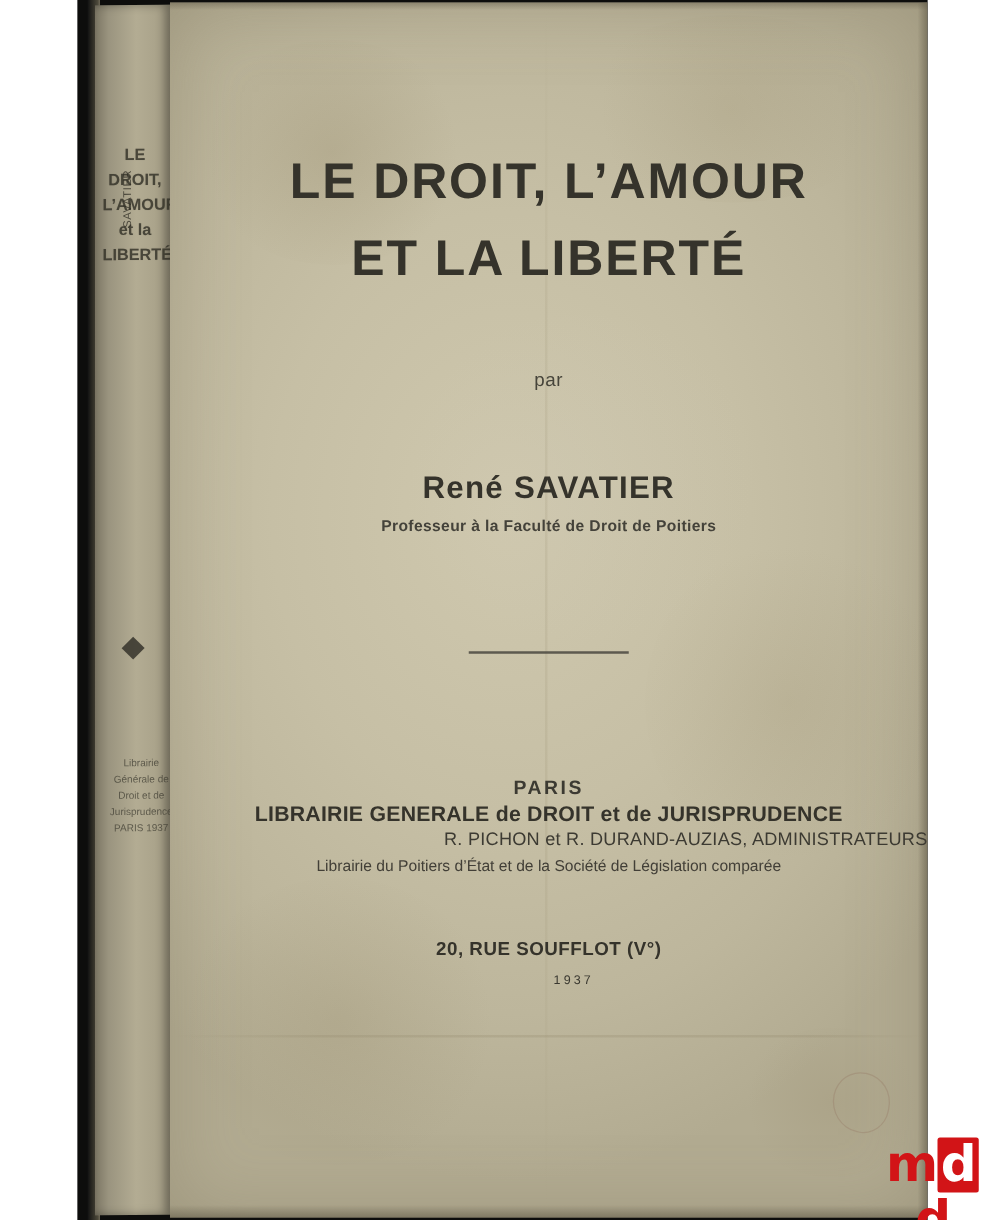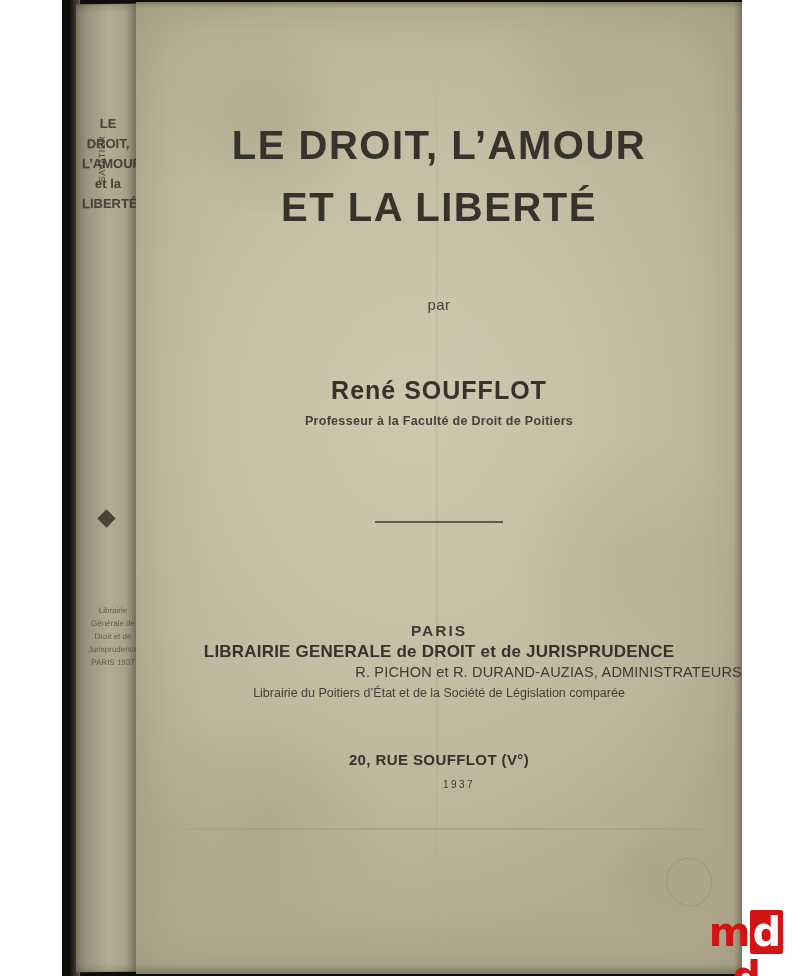--- a/index.html
+++ b/index.html
@@ -308,21 +308,21 @@
       <div class="edge-right"></div>
       <div class="edge-bottom"></div>
 
       <div class="txt title">
         <span>LE DROIT, L’AMOUR</span>
         <span class="l2">ET LA LIBERTÉ</span>
       </div>
 
       <div class="txt par">par</div>
 
-      <div class="txt author">René SOUFFLOT</div>
+      <div class="txt author">René SAVATIER</div>
 
       <div class="txt affil">Professeur à la Faculté de Droit de Poitiers</div>
 
       <div class="rule"></div>
 
       <div class="txt imprint">
         <div class="city">PARIS</div>
         <div class="pub">LIBRAIRIE GENERALE de DROIT et de JURISPRUDENCE</div>
         <div class="admin">R. PICHON et R. DURAND-AUZIAS, ADMINISTRATEURS</div>
         <div class="lib2">Librairie du Poitiers d’État et de la Société de Législation comparée</div>

